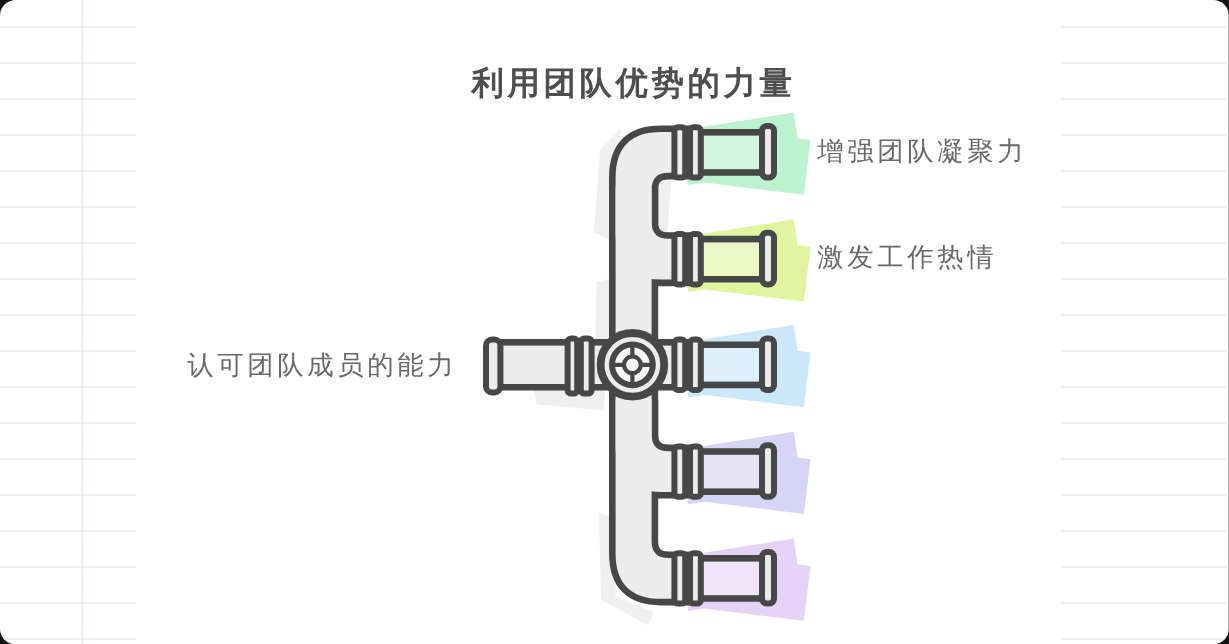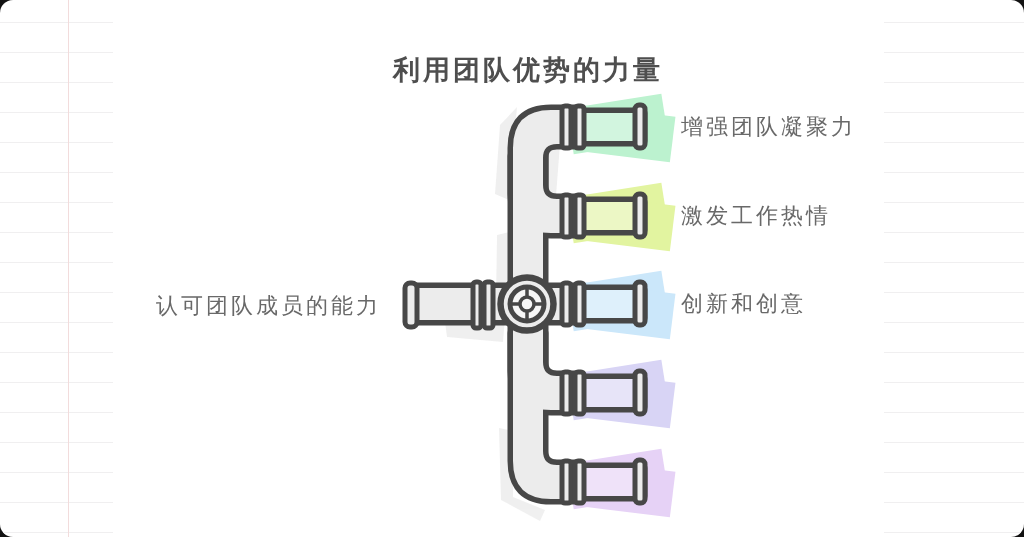--- a/index.html
+++ b/index.html
@@ -133,15 +133,14 @@
       <circle class="hub" cx="527" cy="304" r="7" fill="#f7f7f7"></circle>
     </g>
   </svg>
 
   <div class="title">利用团队优势的力量</div>
 
   <div class="node-label root-label">认可团队成员的能力</div>
 
   <div class="node-label branch-label bl-0">增强团队凝聚力</div>
   <div class="node-label branch-label bl-1">激发工作热情</div>
-  <div class="node-label branch-label bl-2">创新和创意</div>
 
 </div>
 
 </body></html>

